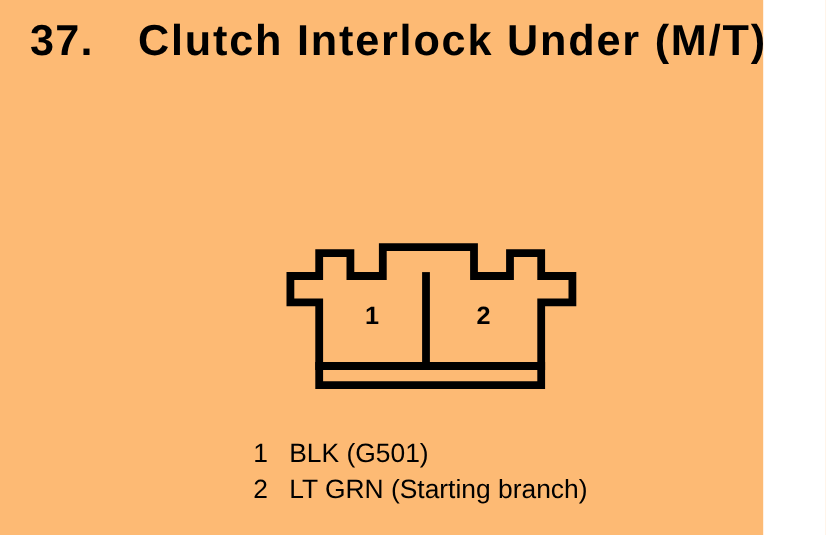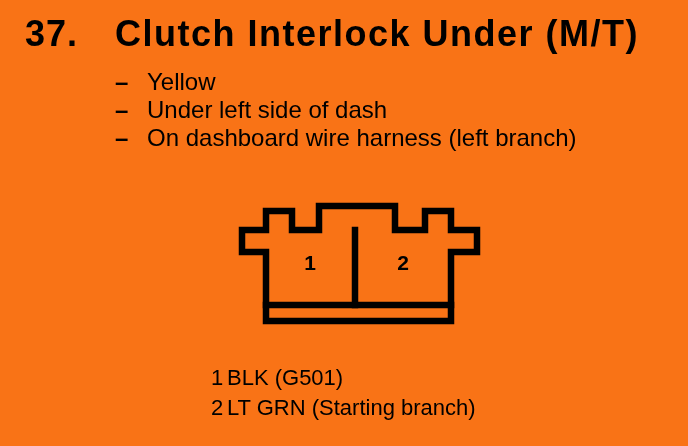--- a/index.html
+++ b/index.html
@@ -1,21 +1,21 @@
 <!DOCTYPE html>
 <html><head>
 <meta charset="utf-8">
 <style>
   * { margin: 0; padding: 0; box-sizing: border-box; }
   html, body { background: #ffffff; }
   .page {
     position: relative;
-    width: 688px;
+    width: 636px;
     height: 446px;
-    background: #f97316;
+    background: #fdba74;
     color: #000000;
     font-family: "Liberation Sans", "DejaVu Sans", sans-serif;
     overflow: hidden;
   }
   .header { position: absolute; top: 12px; left: 0; width: 688px; height: 44px; }
   .item-number {
     position: absolute; left: 25px; top: 0;
     font-size: 36px; font-weight: bold; line-height: 44px; letter-spacing: 1px;
   }
   .page-title {
@@ -37,43 +37,32 @@
   .pin-num {
     font-family: "Liberation Sans", "DejaVu Sans", sans-serif;
     font-size: 21px; font-weight: bold;
   }
   .legend {
     position: absolute; left: 211px; top: 363px;
     font-size: 22px; line-height: 30px;
   }
   .legend-row { display: flex; white-space: nowrap; }
   .legend-pin { display: inline-block; width: 12px; text-align: left; }
-  .legend-wire { display: inline-block; margin-left: 4px; }
+  .legend-wire { display: inline-block; margin-left: 18px; }
 </style>
 </head>
 <body>
 
 <div class="page">
 
   <div class="header">
     <span class="item-number">37.</span>
     <span class="page-title">Clutch Interlock Under (M/T)</span>
   </div>
 
-  <div class="details">
-    <div class="detail-row">
-      <span class="dash">–</span><span>Yellow</span>
-    </div>
-    <div class="detail-row">
-      <span class="dash">–</span><span>Under left side of dash</span>
-    </div>
-    <div class="detail-row">
-      <span class="dash">–</span><span>On dashboard wire harness (left branch)</span>
-    </div>
-  </div>
 
   <svg class="diagram-svg" width="688" height="446" viewBox="0 0 688 446" fill="none" stroke="#000000" stroke-width="6.5">
 
     <path d="M266,211 H292 V230 H319 V206 H395 V230 H425 V211 H451 V230 H477 V252 H451 V321 H266 V252 H242 V230 H266 Z" stroke-linejoin="miter"></path>
 
     <path d="M266,305 H451" stroke-linecap="square"></path>
 
     <path d="M355,230 V305" stroke-linecap="square"></path>
 
     <text class="pin-num" x="310" y="270" text-anchor="middle" fill="#000000" stroke="none">1</text>

